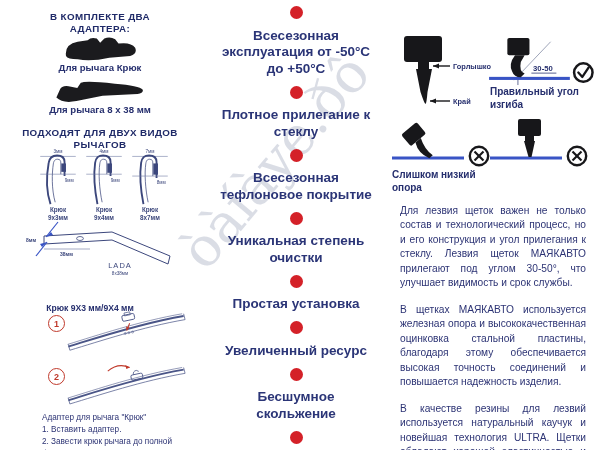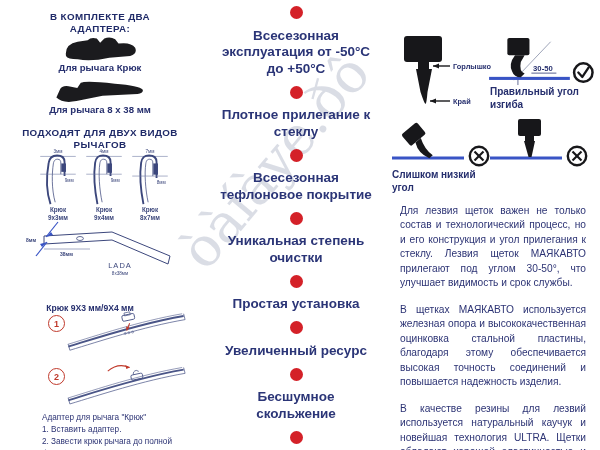--- a/index.html
+++ b/index.html
@@ -193,21 +193,21 @@
   <svg style="position:absolute;left:392px;top:118px;" width="98" height="50" viewBox="0 0 98 50">
     <rect x="0" y="38.5" width="72" height="3" fill="#3954c5"></rect>
     <g transform="rotate(-40 40 38)">
       <rect x="30" y="2" width="20" height="15" rx="2" fill="#17171a"></rect>
       <path d="M36,17 Q31,27 36.5,38 L41,38 Q38.5,28 43,17 Z" fill="#17171a"></path>
     </g>
     <circle cx="87" cy="38" r="9.2" fill="#ffffff" stroke="#17171a" stroke-width="2.4"></circle>
     <line x1="82.5" y1="33.5" x2="91.5" y2="42.5" stroke="#17171a" stroke-width="2.2"></line>
     <line x1="91.5" y1="33.5" x2="82.5" y2="42.5" stroke="#17171a" stroke-width="2.2"></line>
   </svg>
-  <div class="diag-cap" style="left:392px;top:169px;width:86px;">Слишком низкий угол</div>
+  <div class="diag-cap" style="left:392px;top:169px;width:86px;">Слишком низкий опора</div>
 
   <svg style="position:absolute;left:490px;top:118px;" width="98" height="50" viewBox="0 0 98 50">
     <rect x="0" y="38.5" width="72" height="3" fill="#3954c5"></rect>
     <rect x="28" y="1" width="23" height="17" rx="2" fill="#17171a"></rect>
     <rect x="35" y="18" width="9" height="5" fill="#17171a"></rect>
     <path d="M34,23 L45,23 L41.5,39 L38.5,39 Z" fill="#17171a"></path>
     <circle cx="87" cy="38" r="9.2" fill="#ffffff" stroke="#17171a" stroke-width="2.4"></circle>
     <line x1="82.5" y1="33.5" x2="91.5" y2="42.5" stroke="#17171a" stroke-width="2.2"></line>
     <line x1="91.5" y1="33.5" x2="82.5" y2="42.5" stroke="#17171a" stroke-width="2.2"></line>
   </svg>

